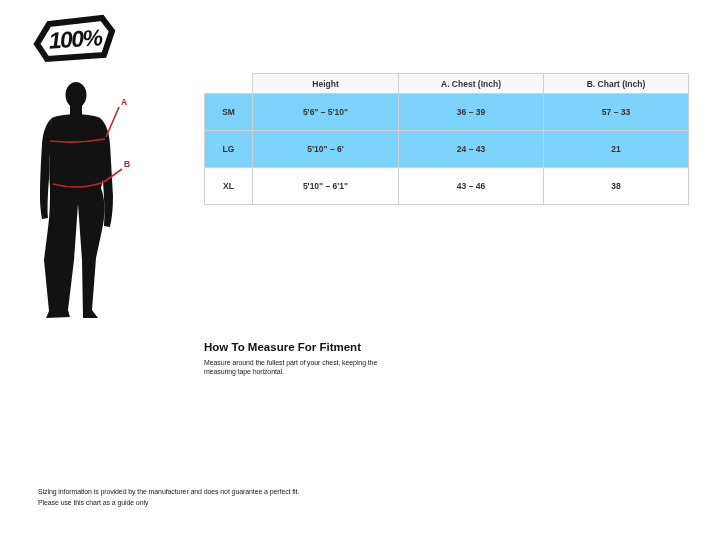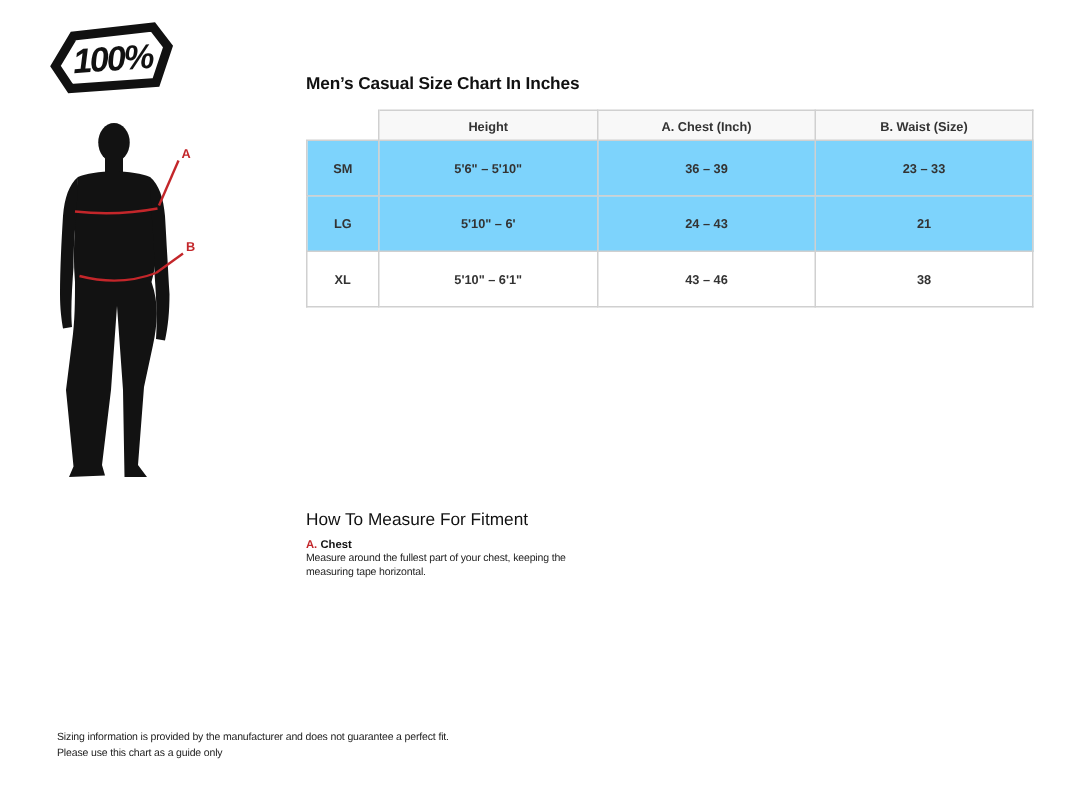--- a/index.html
+++ b/index.html
@@ -21,21 +21,21 @@
                    table-layout:fixed;width:484px;}
   .size-chart th,.size-chart td{border:1px solid #d0d0d0;text-align:center;
                    vertical-align:middle;font-size:8.5px;color:#333;padding:0;}
   .size-chart thead th{height:19px;background:#f8f8f8;font-weight:700;margin-top:35px;}
   .size-chart thead th.corner{background:#ffffff;border-top:none;border-left:none;}
   .size-chart tbody td{height:36px;font-weight:600;}
   .size-chart tbody tr.alt td{background:#7dd3fc;}
 
   
   .measure-heading{position:absolute;left:204px;top:341px;font-size:11.5px;
-                   font-weight:400;color:#111;}
+                   font-weight:700;color:#111;}
   .measure-col{position:absolute;top:358px;width:188px;}
   .measure-col.col-a{left:204px;}
   .measure-col.col-b{left:430px;}
   .measure-label{font-size:7.5px;font-weight:700;color:#111;margin-bottom:1px;}
   .measure-label .marker{color:#c3262a;}
   .measure-desc{font-size:7px;line-height:1.35;color:#222;letter-spacing:-0.1px;}
 
   
   .footer-note{position:absolute;left:38px;top:487px;font-size:7px;line-height:1.5;
                color:#222;letter-spacing:-0.1px;}
@@ -66,66 +66,61 @@
     <g stroke="#c3262a" stroke-width="1.6" fill="none">
       <path d="M20,61 Q48,64 75,59"></path>
       <path d="M76,57 L89,27"></path>
       <path d="M23,104 Q50,111 74,102"></path>
       <path d="M74,102 L92,89"></path>
     </g>
     <text x="91" y="25" fill="#c3262a" font-size="8.5" font-weight="bold" font-family="Liberation Sans, sans-serif">A</text>
     <text x="94" y="87" fill="#c3262a" font-size="8.5" font-weight="bold" font-family="Liberation Sans, sans-serif">B</text>
   </svg>
 
-  <div class="page-title">Men’s Casual Size Chart In Inches</div>
 
   <table class="size-chart">
     <colgroup>
         <col style="width:48px">
         <col style="width:146px">
         <col style="width:145px">
         <col style="width:145px">
       </colgroup>
     <thead>
       <tr>
         <th class="corner"></th>
         <th>Height</th>
         <th>A. Chest (Inch)</th>
-        <th>B. Waist (Size)</th>
+        <th>B. Chart (Inch)</th>
       </tr>
     </thead>
     <tbody>
       <tr class="alt">
         <td>SM</td>
         <td>5'6" – 5'10"</td>
         <td>36 – 39</td>
-        <td>23 – 33</td>
+        <td>57 – 33</td>
       </tr>
       <tr class="alt">
         <td>LG</td>
         <td>5'10" – 6'</td>
         <td>24 – 43</td>
         <td>21</td>
       </tr>
       <tr>
         <td>XL</td>
         <td>5'10" – 6'1"</td>
         <td>43 – 46</td>
         <td>38</td>
       </tr>
     </tbody>
   </table>
 
   <div class="measure-heading">How To Measure For Fitment</div>
 
   <div class="measure-col col-a">
-    <div class="measure-label">
-      <span class="marker">A.</span>
-      <span>Chest</span>
-    </div>
     <div class="measure-desc">Measure around the fullest part of your chest, keeping the measuring tape horizontal.</div>
   </div>
 
 
   <div class="footer-note">
     <div>Sizing information is provided by the manufacturer and does not guarantee a perfect fit.</div>
     <div>Please use this chart as a guide only</div>
   </div>
 
 </div>

